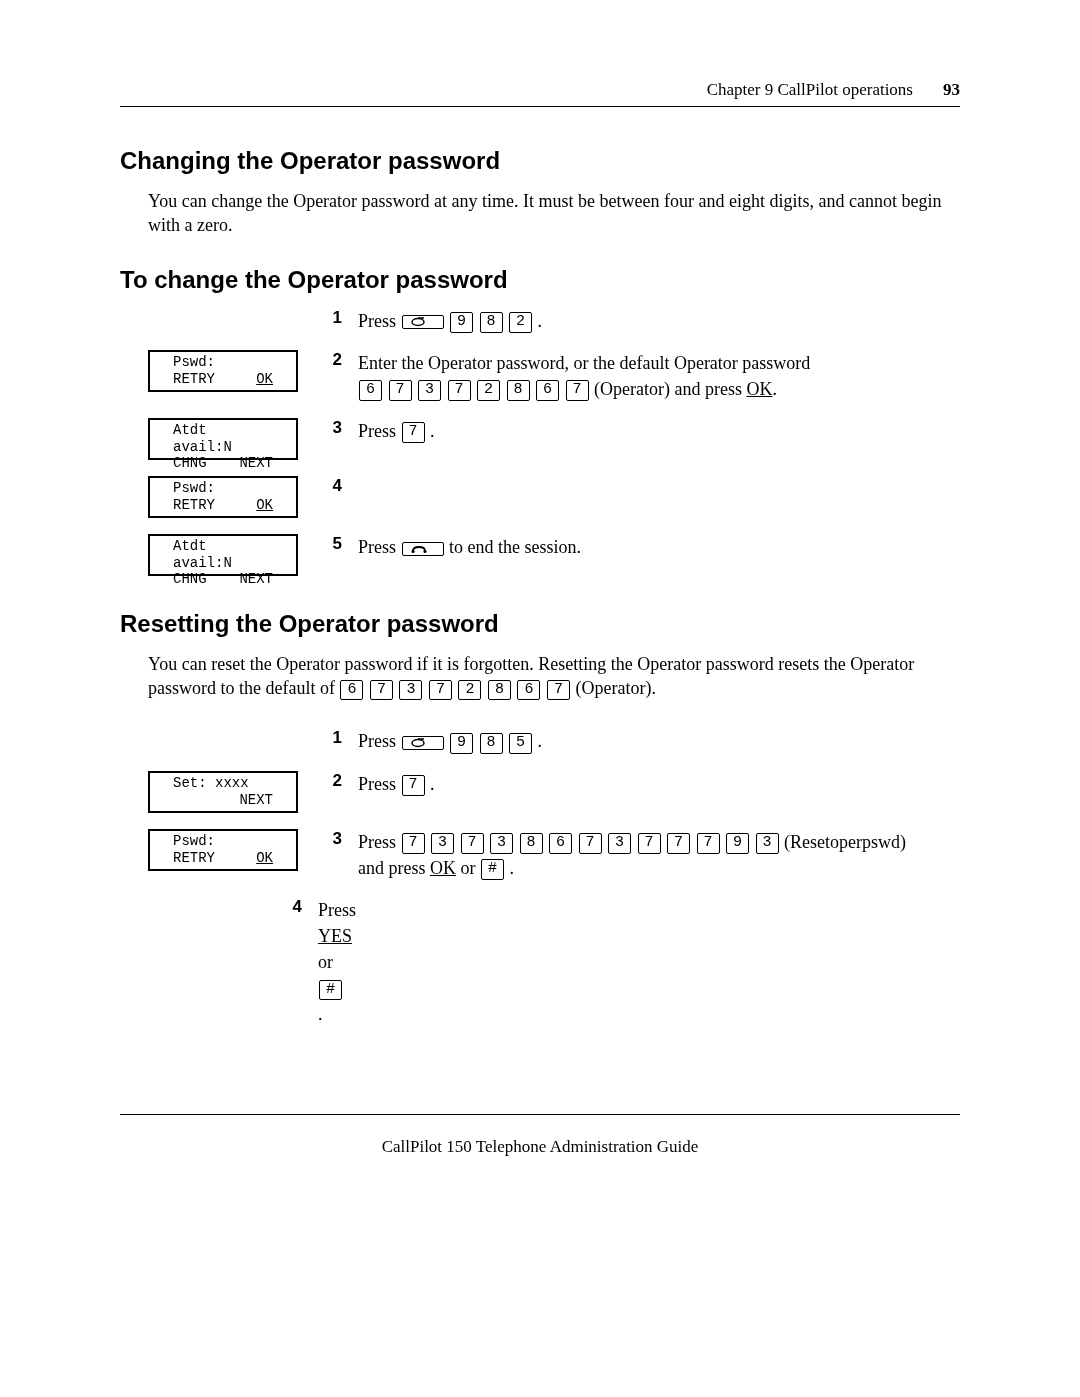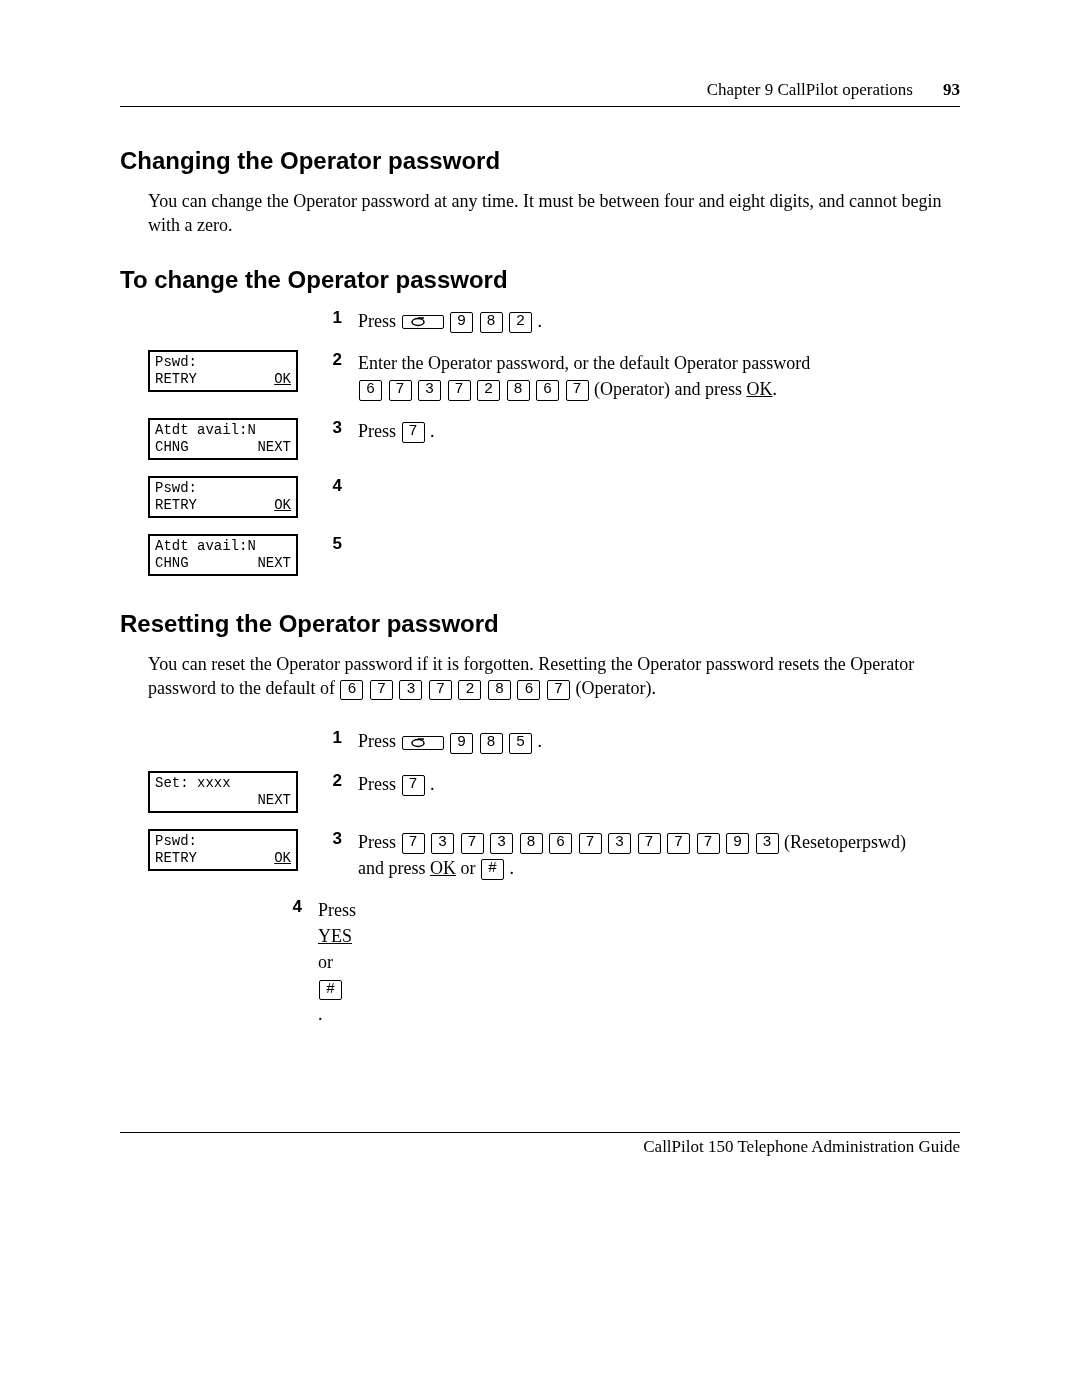--- a/index.html
+++ b/index.html
@@ -42,21 +42,21 @@
     column-gap: 10px;
     margin-left: 28px;
     margin-bottom: 16px;
     align-items: start;
   }
   .lcd {
     border: 2px solid #000;
     width: 150px;
     height: 42px;
     box-sizing: border-box;
-    padding: 2px 5px;
+    padding: 2px 23px;
     font-family: "Courier New", monospace;
     font-size: 14px;
     line-height: 1.2;
     display: flex;
     flex-direction: column;
     justify-content: space-between;
   }
   .lcd-row { display: flex; justify-content: space-between; }
   .lcd-row.single { justify-content: flex-start; }
   .lcd .soft { text-decoration: underline; }
@@ -83,23 +83,23 @@
     line-height: 1.25;
     vertical-align: middle;
     margin: 0 1px;
   }
   .key.wide { min-width: 28px; padding: 0 6px; }
   .feature-icon svg, .release-icon svg {
     display: block;
   }
   .footer {
     border-top: 1px solid #000;
-    padding-top: 4px;
+    padding-top: 22px;
     display: flex;
-    justify-content: flex-end;
+    justify-content: center;
     font-size: 17px;
     position: absolute;
     left: 120px; right: 120px;
     bottom: 240px;
   }
 </style>
 </head>
 <body>
 
 <div class="page">
@@ -193,20 +193,31 @@
     <div class="lcd">
       <div class="lcd-row single">
           <span>Atdt avail:N</span>
         </div>
       <div class="lcd-row">
         <span>CHNG</span>
         <span>NEXT</span>
       </div>
     </div>
     <div class="stepnum">5</div>
+    <div class="steptext">
+      <span>Press </span>
+      <span class="key wide release-icon">
+        <svg width="20" height="12" viewBox="0 0 20 12">
+            <path d="M4 8 Q4 4 10 4 Q16 4 16 8" fill="none" stroke="#000" stroke-width="1.8"></path>
+            <circle cx="4" cy="8.5" r="1.6" fill="#000"></circle>
+            <circle cx="16" cy="8.5" r="1.6" fill="#000"></circle>
+          </svg>
+      </span>
+      <span> to end the session.</span>
+    </div>
   </div>
 
   <h2 class="section" style="margin-top:34px;">Resetting the Operator password</h2>
   <p class="intro">
     <span>You can reset the Operator password if it is forgotten. Resetting the Operator password resets the </span><span>Operator password to the default of </span>
     <span class="key">6</span>
     <span class="key">7</span>
     <span class="key">3</span>
     <span class="key">7</span>
     <span class="key">2</span>

